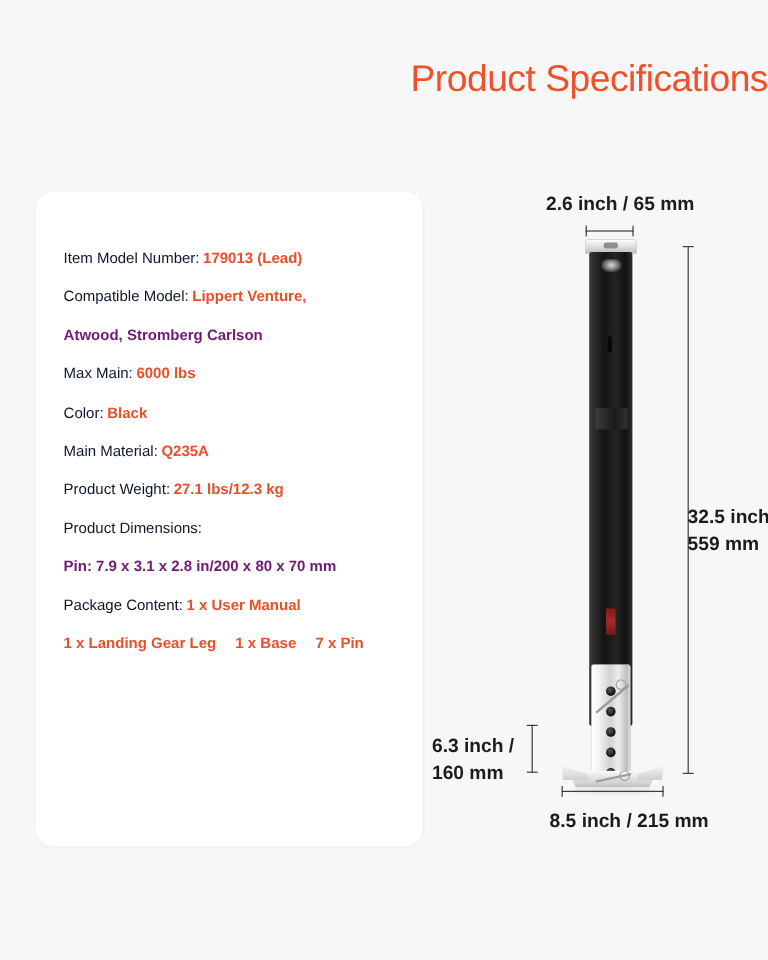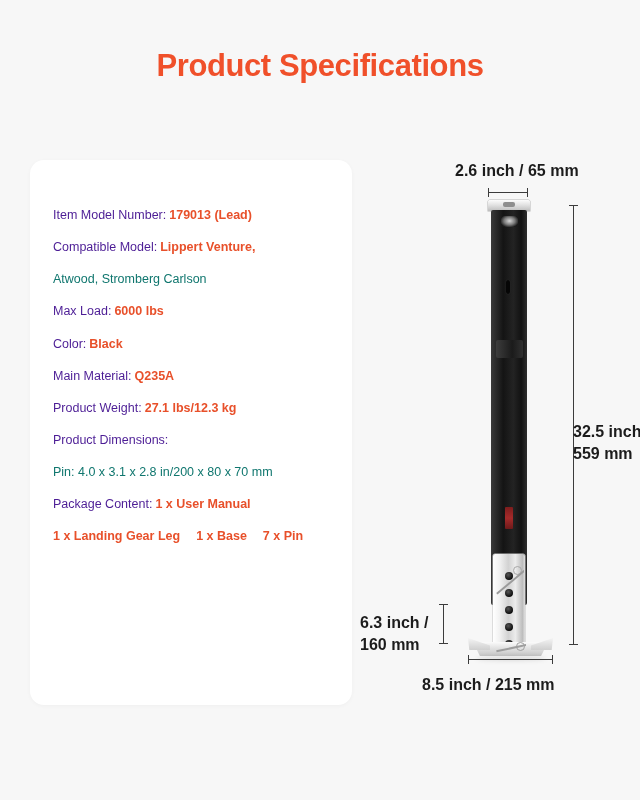--- a/index.html
+++ b/index.html
@@ -14,23 +14,23 @@
     overflow: hidden;
     position: relative;
   }
 
   
   #page-title {
     position: absolute;
     top: 48px;
     left: 0;
     width: 640px;
-    text-align: center;
+    text-align: right;
     font-size: 31px;
-    font-weight: bold;
+    font-weight: normal;
     letter-spacing: -0.4px;
     color: #f0502a;
   }
 
   
   #spec-card {
     position: absolute;
     left: 30px;
     top: 160px;
     width: 322px;
@@ -45,32 +45,32 @@
     top: 48px;
     right: 12px;
   }
   .spec-row {
     margin-bottom: 16.5px;
     font-size: 12.5px;
     line-height: 1.25;
     white-space: nowrap;
   }
   .spec-label {
-    color: #4c1d95;
+    color: #0f172a;
     font-weight: normal;
   }
   .spec-value {
     color: #e8502a;
     font-weight: bold;
     margin-left: 3px;
     text-align: center;
   }
   .spec-row.value-only {
-    color: #0f766e;
-    font-weight: normal;
+    color: #701a75;
+    font-weight: bold;
   }
   .pkg-items {
     font-size: 12.5px;
     color: #e8502a;
     font-weight: bold;
     white-space: nowrap;
   }
   .pkg-items span { margin-right: 16px; }
   .pkg-items span:last-child { margin-right: 0; }
 
@@ -336,38 +336,38 @@
   #dim-top-width-label { left: 455px; top: 160px; }
   #dim-top-width-line  { left: 488px; top: 192px; width: 40px; }
 
   #dim-height-line  { left: 573px; top: 205px; height: 440px; }
   #dim-height-label { left: 573px; top: 386px; margin-top: 35px; }
 
   #dim-base-height-label { left: 360px; top: 612px; }
   #dim-base-height-line   { left: 443px; top: 604px; height: 40px; }
 
   #dim-base-width-line  { left: 468px; top: 659px; width: 85px; }
-  #dim-base-width-label { left: 422px; top: 674px; }
+  #dim-base-width-label { left: 458px; top: 674px; }
 </style>
 </head>
 <body>
 
 <div id="page-title">Product Specifications</div>
 
 <div id="spec-card">
   <div id="spec-list">
       <div class="spec-row"><span class="spec-label">Item Model Number:</span><span class="spec-value">179013 (Lead)</span></div>
       <div class="spec-row"><span class="spec-label">Compatible Model:</span><span class="spec-value">Lippert Venture,</span></div>
       <div class="spec-row value-only">Atwood, Stromberg Carlson</div>
-      <div class="spec-row"><span class="spec-label">Max Load:</span><span class="spec-value">6000 lbs</span></div>
+      <div class="spec-row"><span class="spec-label">Max Main:</span><span class="spec-value">6000 lbs</span></div>
       <div class="spec-row"><span class="spec-label">Color:</span><span class="spec-value">Black</span></div>
       <div class="spec-row"><span class="spec-label">Main Material:</span><span class="spec-value">Q235A</span></div>
       <div class="spec-row"><span class="spec-label">Product Weight:</span><span class="spec-value">27.1 lbs/12.3 kg</span></div>
       <div class="spec-row"><span class="spec-label">Product Dimensions:</span></div>
-      <div class="spec-row value-only">Pin: 4.0 x 3.1 x 2.8 in/200 x 80 x 70 mm</div>
+      <div class="spec-row value-only">Pin: 7.9 x 3.1 x 2.8 in/200 x 80 x 70 mm</div>
       <div class="spec-row"><span class="spec-label">Package Content:</span><span class="spec-value">1 x User Manual</span></div>
       <div class="pkg-items"><span>1 x Landing Gear Leg</span><span>1 x Base</span><span>7 x Pin</span></div>
     </div>
 </div>
 
 <div id="product-figure">
   <div id="leg-assembly">
 
     <div id="leg-top-cap"></div>
     <div id="leg-top-bolt"></div>

